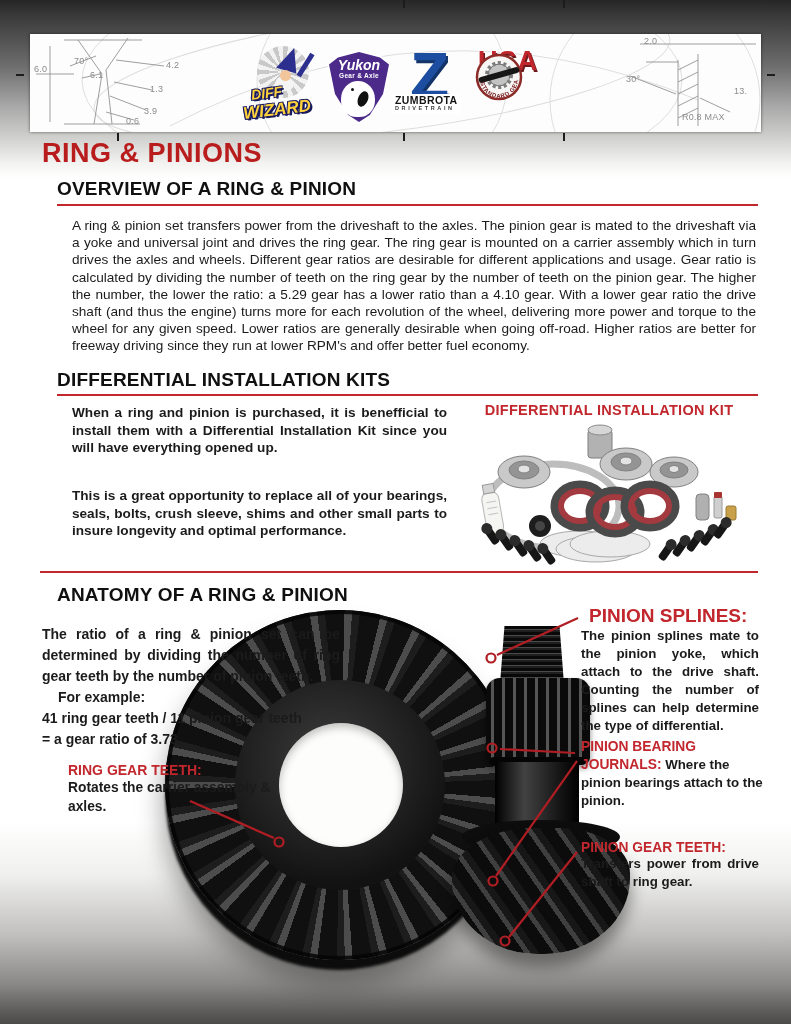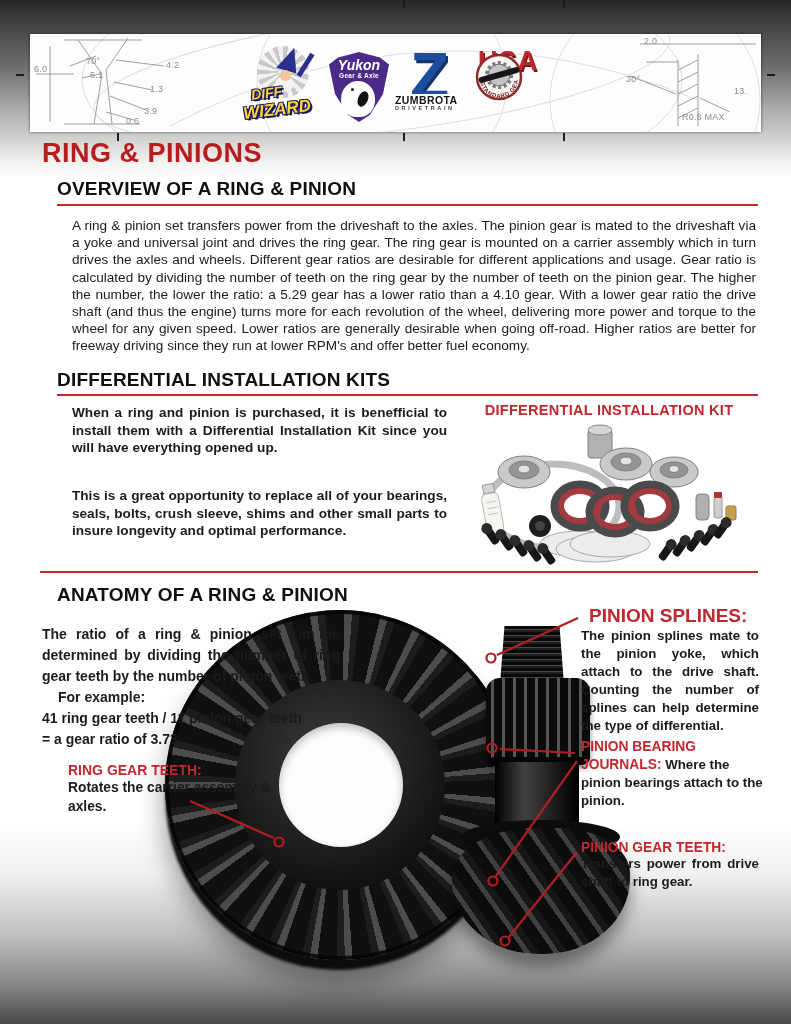--- a/index.html
+++ b/index.html
@@ -125,21 +125,21 @@
         <path d="M648,48 L668,38"></path>
         <path d="M648,60 L668,50"></path>
         <path d="M648,72 L668,62"></path>
         <path d="M648,84 L668,74"></path>
         <path d="M600,42 L646,60"></path>
         <path d="M700,78 L670,64"></path>
       </g>
     </svg>
 
     <span class="bp-label" style="left:4px;top:30px;">6.0</span>
-    <span class="bp-label" style="left:56px;top:22px;">70°</span>
+    <span class="bp-label" style="left:44px;top:22px;">70°</span>
     <span class="bp-label" style="left:60px;top:36px;">6.1</span>
     <span class="bp-label" style="left:136px;top:26px;">4.2</span>
     <span class="bp-label" style="left:120px;top:50px;">1.3</span>
     <span class="bp-label" style="left:114px;top:72px;">3.9</span>
     <span class="bp-label" style="left:96px;top:82px;">0.6</span>
     <span class="bp-label" style="left:614px;top:2px;">2.0</span>
     <span class="bp-label" style="left:596px;top:40px;">30°</span>
     <span class="bp-label" style="left:704px;top:52px;">13.</span>
     <span class="bp-label" style="left:652px;top:78px;">R0.8 MAX</span>
 

